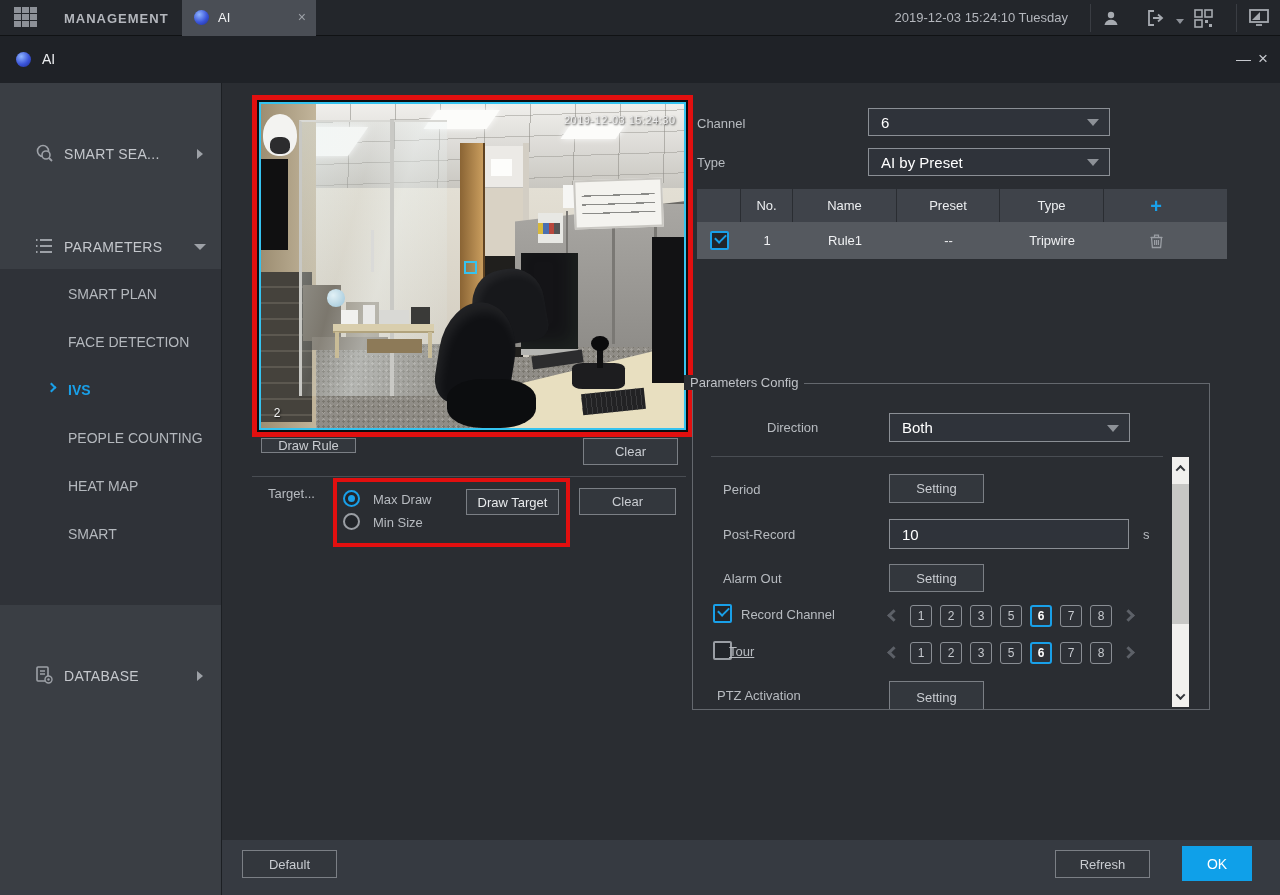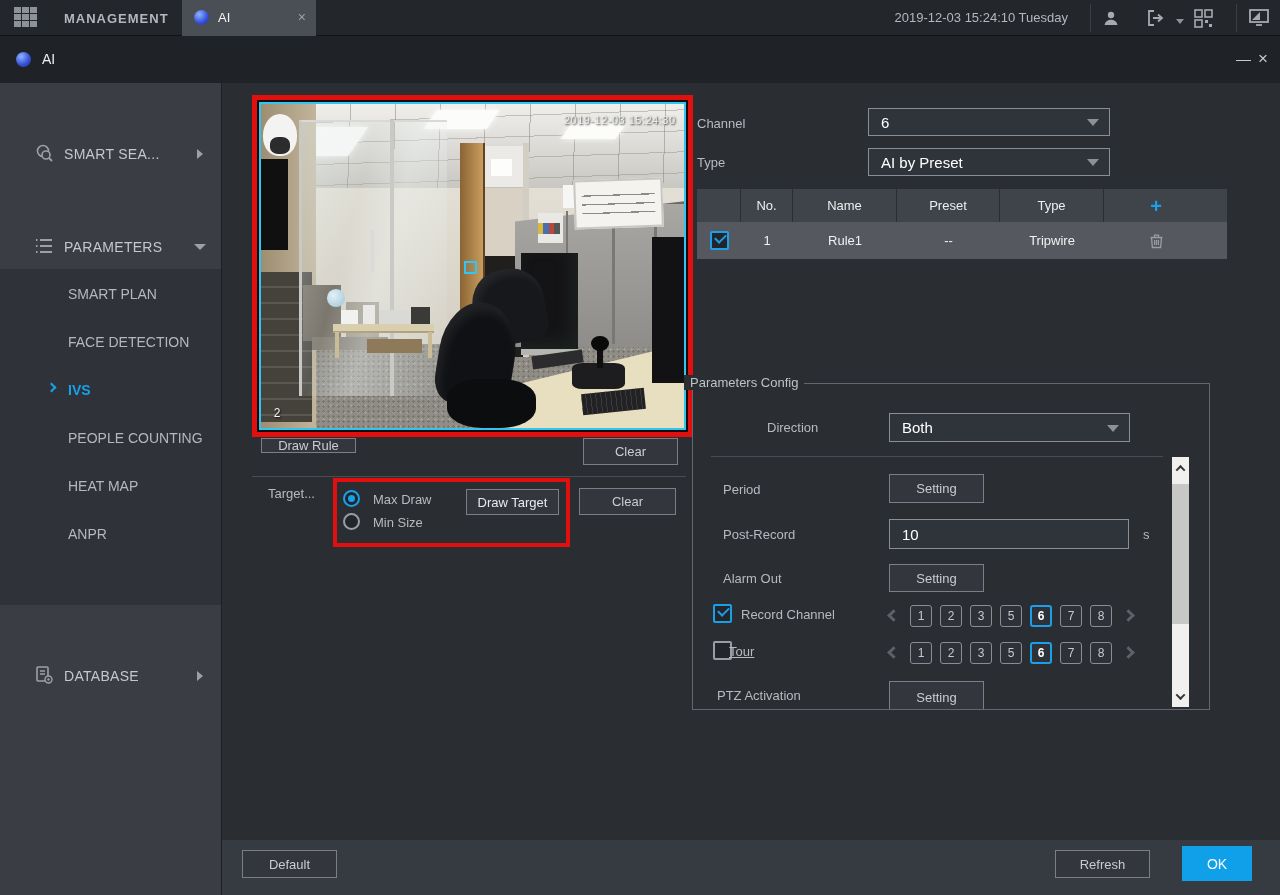--- a/index.html
+++ b/index.html
@@ -339,21 +339,21 @@
         <span class="sel-arrow"></span>
         <span class="slabel">IVS</span>
       </div>
       <div class="side-sub">
         <span class="slabel">PEOPLE COUNTING</span>
       </div>
       <div class="side-sub">
         <span class="slabel">HEAT MAP</span>
       </div>
       <div class="side-sub">
-        <span class="slabel">ANPR</span>
+        <span class="slabel">SMART</span>
       </div>
     </div>
     <div id="side-db" class="side-header">
       <span class="hicon">
         <svg width="20" height="20" viewBox="0 0 20 20">
             <rect x="3" y="2" width="11" height="14" rx="1" fill="none" stroke="#9da1a7" stroke-width="1.6"></rect>
             <path d="M6 6h5M6 9h5" stroke="#9da1a7" stroke-width="1.4"></path>
             <circle cx="14.5" cy="14.5" r="3.5" fill="#3a3e44" stroke="#9da1a7" stroke-width="1.4"></circle>
             <circle cx="14.5" cy="14.5" r="1.2" fill="#9da1a7"></circle>
           </svg>

